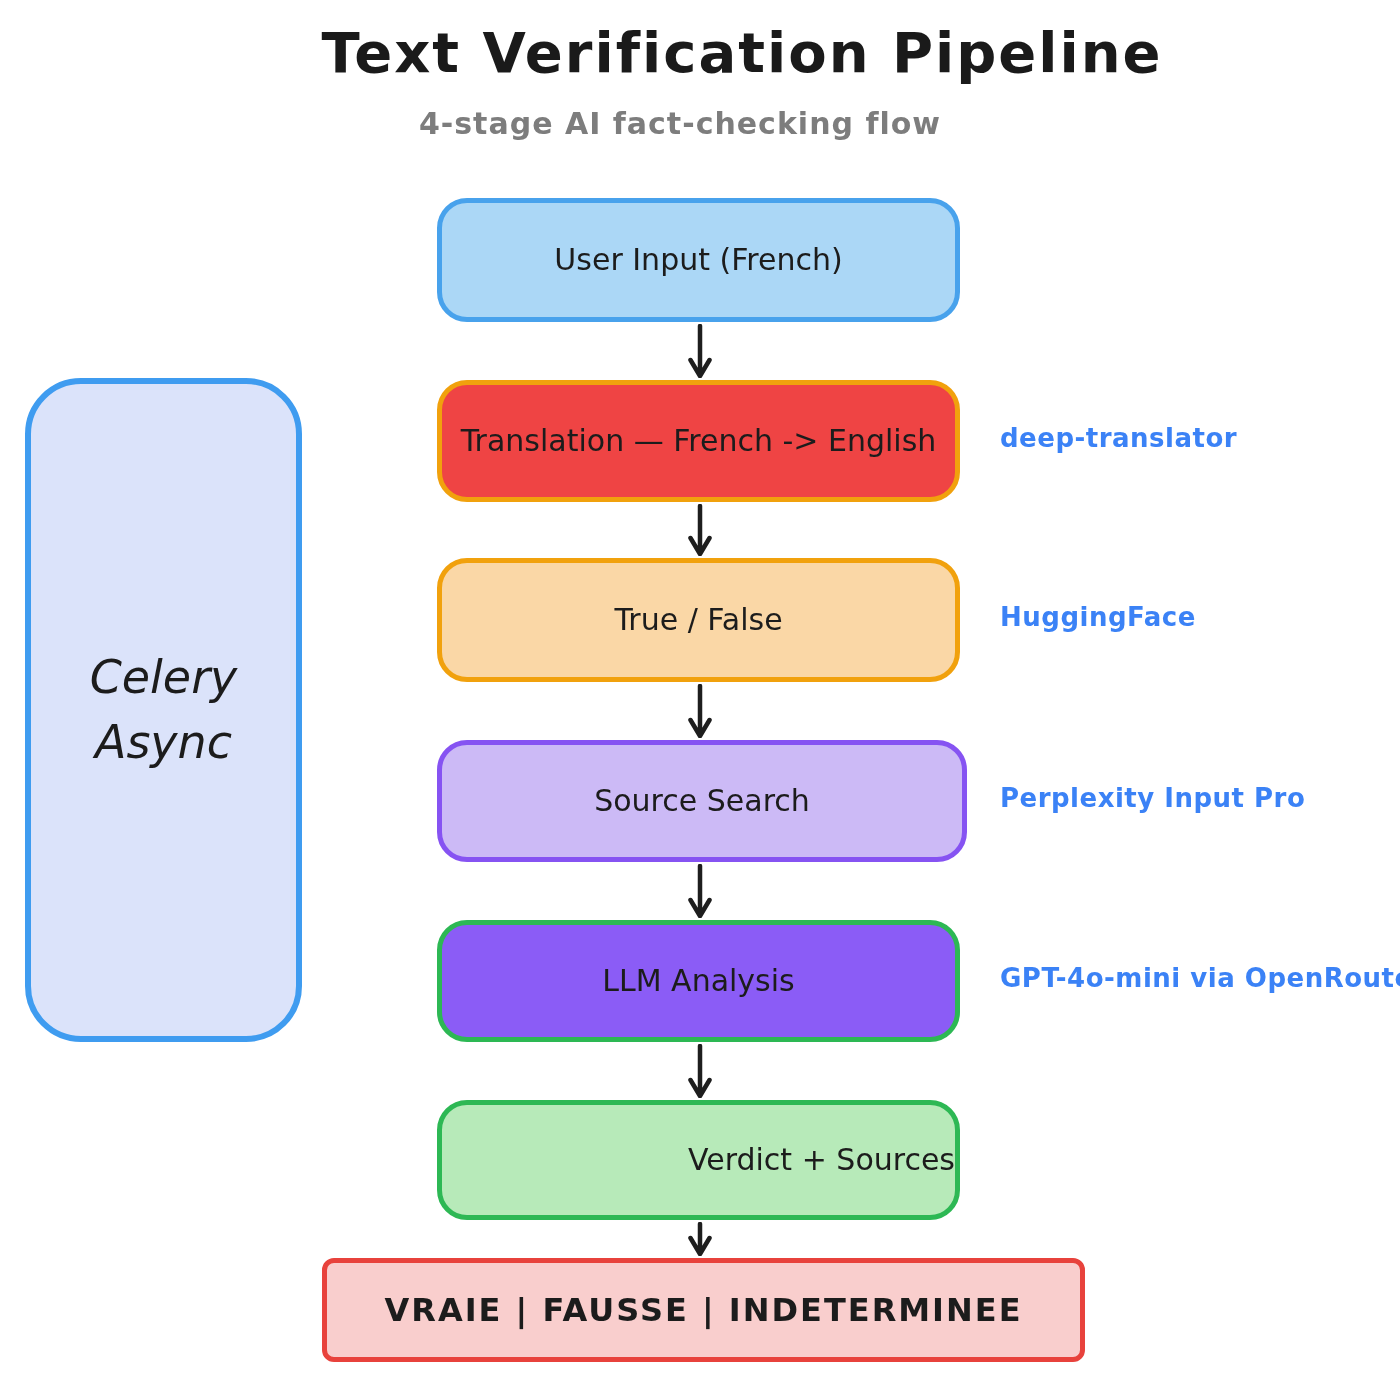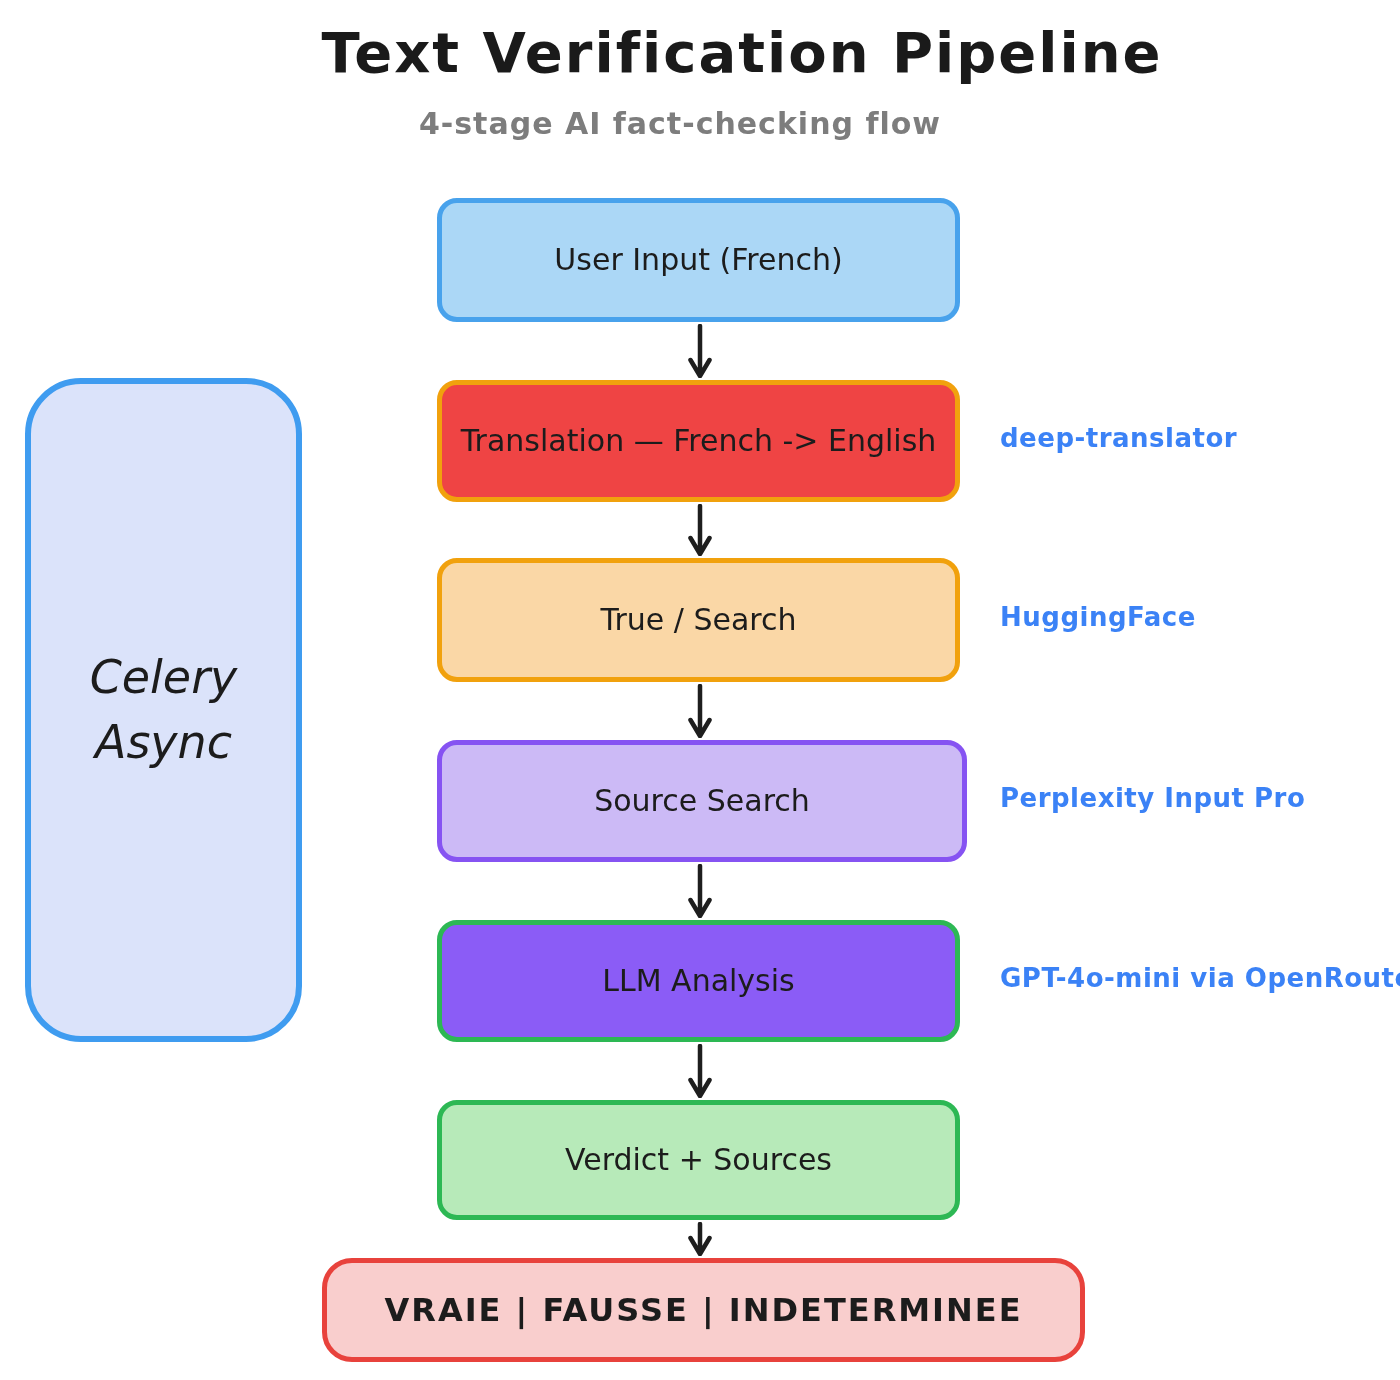--- a/index.html
+++ b/index.html
@@ -55,37 +55,37 @@
   }
   .side-panel .panel-line {
     font-size: 46px;
     color: #1c1c1c;
     font-weight: 500;
     line-height: 1.1;
     font-style: italic;
   }
   .node {
     position: absolute;
-    border-radius: 20px;
+    border-radius: 30px;
     display: flex;
     flex-direction: column;
     align-items: center;
     justify-content: center;
     gap: 6px;
     box-sizing: border-box;
   }
   .node .node-line {
     font-size: 30px;
     color: #1c1c1c;
     font-weight: 500;
     line-height: 1.25;
     white-space: nowrap;
   }
   .node.result-node {
-    border-radius: 30px;
+    border-radius: 12px;
   }
   .node.result-node .node-line {
     font-weight: 600;
     font-size: 32px;
     letter-spacing: 2px;
   }
   .annotation {
     position: absolute;
     left: 1000px;
     font-size: 26px;
@@ -112,32 +112,32 @@
 
   <div id="pipeline">
       <div class="node" style="left: 437px; top: 198px; width: 523px; height: 124px; background: rgb(171, 215, 246); border: 5px solid rgb(72, 162, 236);">
         <span class="node-line">User Input (French)</span>
       </div>
       <div class="node" style="left: 437px; top: 380px; width: 523px; height: 122px; background: #ef4444; border: 5px solid rgb(241, 161, 13);">
         <span class="node-line">Translation — French -&gt; English</span>
       </div>
       <div class="annotation" style="top: 423px;">deep-translator</div>
       <div class="node" style="left: 437px; top: 558px; width: 523px; height: 124px; background: rgb(250, 215, 166); border: 5px solid rgb(241, 161, 13);">
-        <span class="node-line">True / Search</span>
+        <span class="node-line">True / False</span>
       </div>
       <div class="annotation" style="top: 602px;">HuggingFace</div>
       <div class="node" style="left: 437px; top: 740px; width: 530px; height: 122px; background: rgb(204, 186, 246); border: 5px solid rgb(134, 83, 242);">
         <span class="node-line">Source Search</span>
       </div>
       <div class="annotation" style="top: 783px;">Perplexity Input Pro</div>
       <div class="node" style="left: 437px; top: 920px; width: 523px; height: 122px; background: #8b5cf6; border: 5px solid rgb(45, 184, 84);">
         <span class="node-line">LLM Analysis</span>
       </div>
       <div class="annotation" style="top: 963px;">GPT-4o-mini via OpenRouter</div>
-      <div class="node" style="left: 437px; top: 1100px; width: 523px; height: 120px; background: rgb(183, 234, 185); border: 5px solid rgb(45, 184, 84);">
+      <div class="node" style="left: 437px; top: 1100px; width: 523px; height: 120px; background: rgb(183, 234, 185); border: 5px solid rgb(45, 184, 84); align-items: flex-end;">
         <span class="node-line">Verdict + Sources</span>
       </div>
       <div class="node result-node" style="left: 322px; top: 1258px; width: 763px; height: 104px; background: rgb(249, 206, 205); border: 5px solid rgb(232, 66, 60);">
         <span class="node-line">VRAIE | FAUSSE | INDETERMINEE</span>
       </div>
       <svg class="flow-arrow" width="40" height="54" style="left: 680px; top: 324px;">
         <path d="M20 2 L20 51 M10.5 36 L20 52 L29.5 36" fill="none" stroke="#1e1e1e" stroke-width="4.5" stroke-linecap="round" stroke-linejoin="round"></path>
       </svg>
       <svg class="flow-arrow" width="40" height="52" style="left: 680px; top: 504px;">
         <path d="M20 2 L20 49 M10.5 34 L20 50 L29.5 34" fill="none" stroke="#1e1e1e" stroke-width="4.5" stroke-linecap="round" stroke-linejoin="round"></path>

